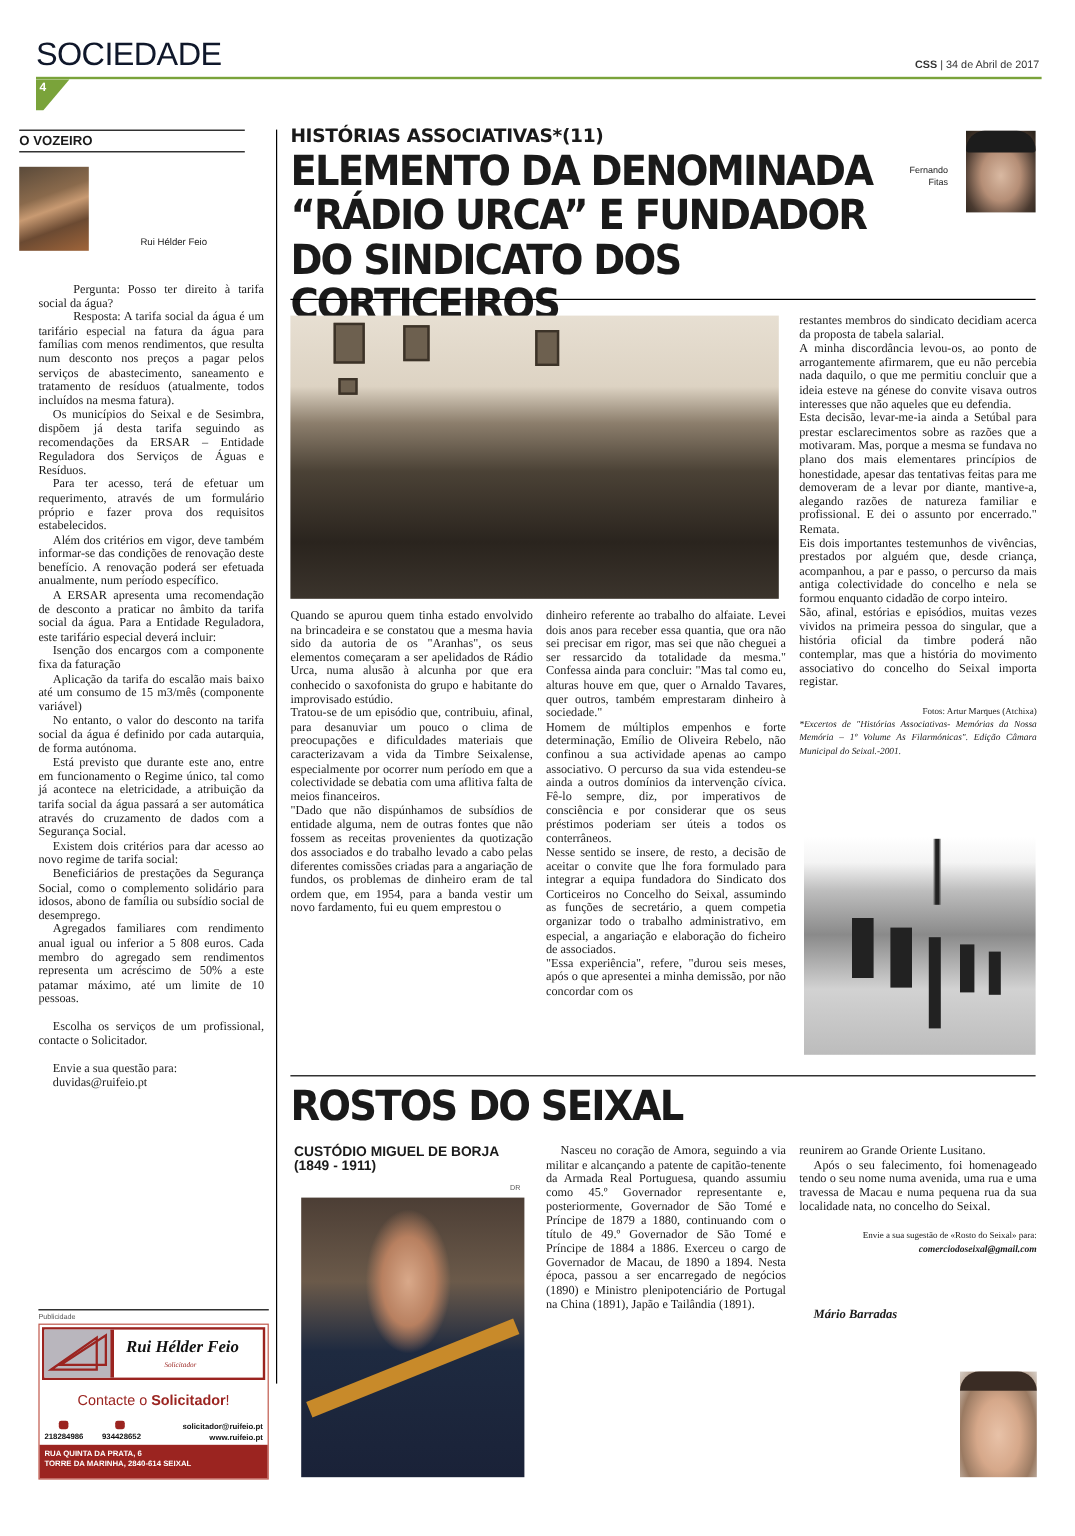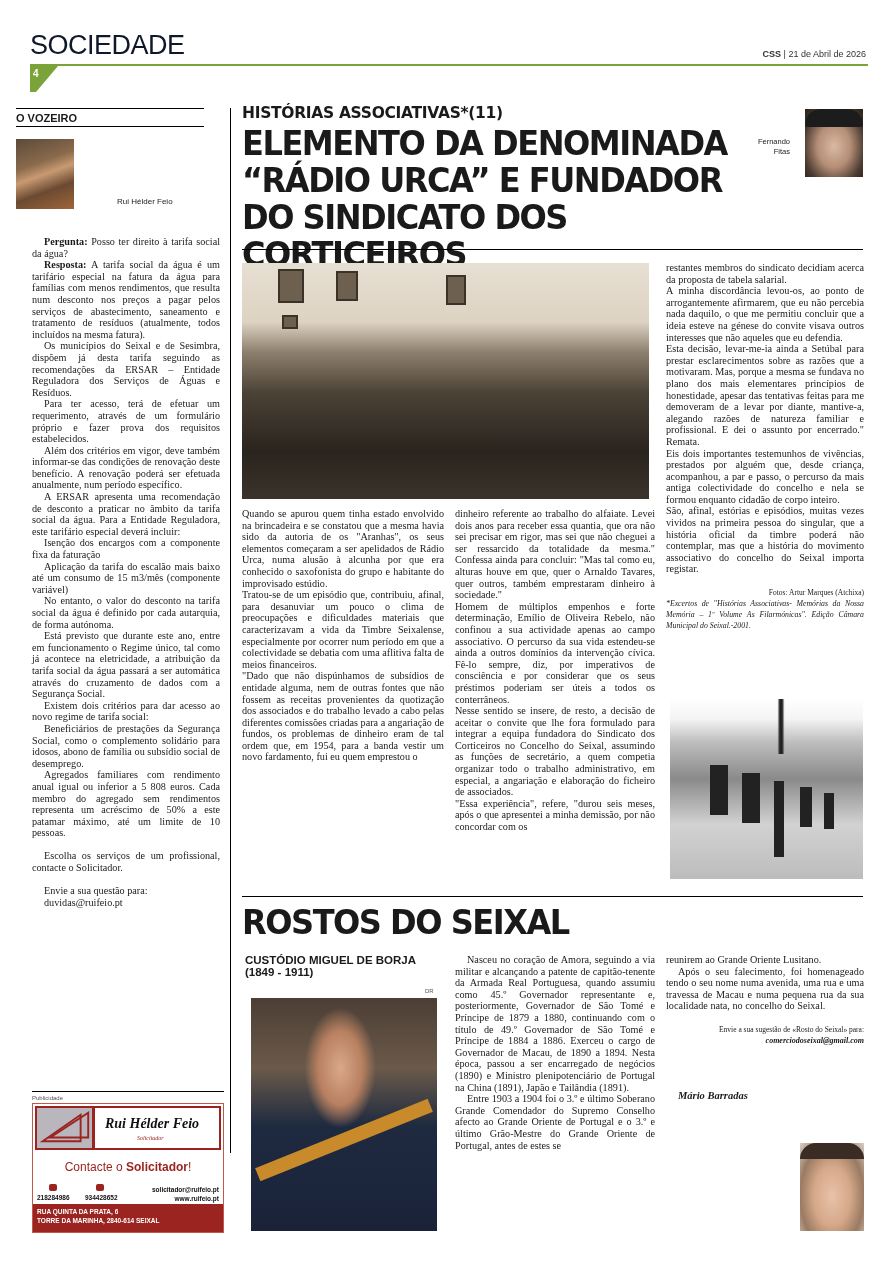--- a/index.html
+++ b/index.html
@@ -22,21 +22,21 @@
   .vozeiro-title { font-family: "Liberation Sans", sans-serif; font-weight: bold; font-size: 11px; margin-top: 3px; }
   .vozeiro-rule-bottom { width: 188px; height: 1px; background: #000; margin-top: 2px; }
   .author-row { position: relative; height: 112px; }
   .author-photo { position: absolute; left: 0; top: 12px; width: 58px; height: 70px; background: linear-gradient(160deg, #5a4a3a 0%, #8a6a4c 35%, #c89a72 50%, #6b4a32 70%, #a0653a 100%); }
   .author-name { position: absolute; left: 101px; top: 70px; font-family: "Liberation Sans", sans-serif; font-size: 8px; color: #222; }
   .col-divider-left { left: 230px; top: 108px; width: 1px; height: 1045px; background: #000; }
 
   .body-text { font-size: 10.2px; line-height: 11.6px; text-align: justify; hyphens: auto; }
   .body-text p { text-indent: 12px; }
   .body-text p.noind { text-indent: 0; }
-  .body-text b { font-weight: bold; }
+  .body-text b { font-weight: normal; margin-left: 17px; }
   .vozeiro-text { left: 32px; top: 236px; width: 188px; }
   .spacer { height: 11.6px; }
 
   
   .ad-rule { left: 32px; top: 1091px; width: 192px; height: 1px; background: #000; }
   .ad-label { left: 32px; top: 1095px; font-family: "Liberation Sans", sans-serif; font-size: 6px; color: #555; }
   .ad-box { left: 32px; top: 1103px; width: 192px; height: 130px; border: 1px solid #c0584b; background: #fff; }
   .ad-top { position: absolute; left: 2px; top: 2px; width: 186px; height: 44px; border: 2px solid #9b2420; }
   .ad-logo { position: absolute; left: 0; top: 0; width: 58px; height: 40px; background: #b9b6bd; border-right: 3px solid #9b2420; }
   .ad-brand { position: absolute; left: 68px; top: 8px; font-family: "Liberation Serif", serif; font-style: italic; font-weight: bold; font-size: 14px; color: #111; }
@@ -94,21 +94,21 @@
   .mario-photo { left: 800px; top: 1143px; width: 64px; height: 88px; background: radial-gradient(ellipse at 50% 60%, #e8c2a8 0%, #d6a88a 40%, #9a7a62 70%, #d8d0c8 100%); }
   .mario-hair { left: 800px; top: 1143px; width: 64px; height: 16px; background: #3a2c24; border-radius: 28px 28px 0 0; }
 </style>
 </head>
 <body>
 
 <div class="abs section-title">SOCIEDADE</div>
 <div class="abs issue-info">
   <b>CSS</b>
   <span>|</span>
-  <span>21 de Abril de 2026</span>
+  <span>34 de Abril de 2017</span>
 </div>
 <div class="abs masthead-rule"></div>
 <svg class="abs page-badge" viewBox="0 0 28 26">
   <polygon points="0,0 28,0 6,26 0,26" fill="#7aa33a"></polygon>
 </svg>
 <div class="abs page-num">4</div>
 
 <div class="abs left-col">
   <div class="vozeiro-rule-top"></div>
   <div class="vozeiro-title">O VOZEIRO</div>
@@ -224,21 +224,20 @@
   <div>CUSTÓDIO MIGUEL DE BORJA</div>
   <div>(1849 - 1911)</div>
 </div>
 <div class="abs dr-label">DR</div>
 <div class="abs portrait">
   <div class="band"></div>
 </div>
 
 <div class="abs body-text col-d">
   <p>Nasceu no coração de Amora, seguindo a via militar e alcançando a patente de capitão-tenente da Armada Real Portuguesa, quando assumiu como 45.º Governador representante e, posteriormente, Governador de São Tomé e Príncipe de 1879 a 1880, continuando com o título de 49.º Governador de São Tomé e Príncipe de 1884 a 1886. Exerceu o cargo de Governador de Macau, de 1890 a 1894. Nesta época, passou a ser encarregado de negócios (1890) e Ministro plenipotenciário de Portugal na China (1891), Japão e Tailândia (1891).</p>
-  <p>Entre 1903 a 1904 foi o 3.º e último Soberano Grande Comendador do Supremo Conselho afecto ao Grande Oriente de Portugal e o 3.º e último Grão-Mestre do Grande Oriente de Portugal, antes de estes se</p>
 </div>
 <div class="abs body-text col-e">
   <p class="noind">reunirem ao Grande Oriente Lusitano.</p>
   <p>Após o seu falecimento, foi homenageado tendo o seu nome numa avenida, uma rua e uma travessa de Macau e numa pequena rua da sua localidade nata, no concelho do Seixal.</p>
   <div class="suggest">Envie a sua sugestão de «Rosto do Seixal» para:</div>
   <div class="suggest-mail">comerciodoseixal@gmail.com</div>
 </div>
 <div class="abs mario">Mário Barradas</div>
 <div class="abs mario-photo"></div>
 <div class="abs mario-hair"></div>

